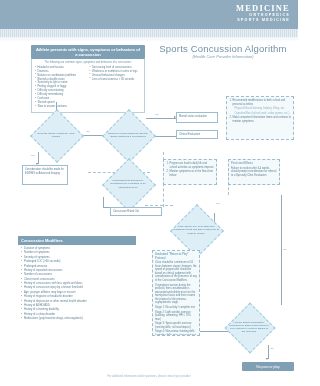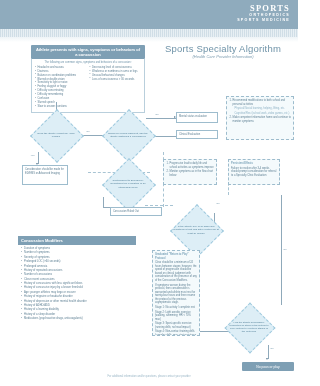--- a/index.html
+++ b/index.html
@@ -133,29 +133,29 @@
   .footer{
     position:absolute;left:0;top:375px;width:298px;text-align:center;
     font-size:2.6px;color:#9ab6c6;
   }
 </style>
 </head>
 <body>
 
 <div class="topbar"></div>
 <div class="brand">
-  <div class="brand-main">SPORTS</div>
+  <div class="brand-main">MEDICINE</div>
   <div class="brand-sub1">ORTHOPEDICS</div>
   <div class="brand-sub2">SPORTS MEDICINE</div>
 </div>
 <div class="bandlight"></div>
 <div class="bandhatch"></div>
 <div class="bandfade"></div>
 
-<div class="title">Sports Specialty Algorithm</div>
+<div class="title">Sports Concussion Algorithm</div>
 <div class="subtitle">(Health Care Provider Information)</div>
 
 <div class="present-head">Athlete presents with signs, symptoms or behaviors of a concussion</div>
 <div class="present-body">
   <div class="present-note">The following are common signs, symptoms and behaviors of a concussion:</div>
   <div class="cols">
     <ul>
       <li>Headache and nausea</li>
       <li>Dizziness</li>
       <li>Balance or coordination problems</li>

